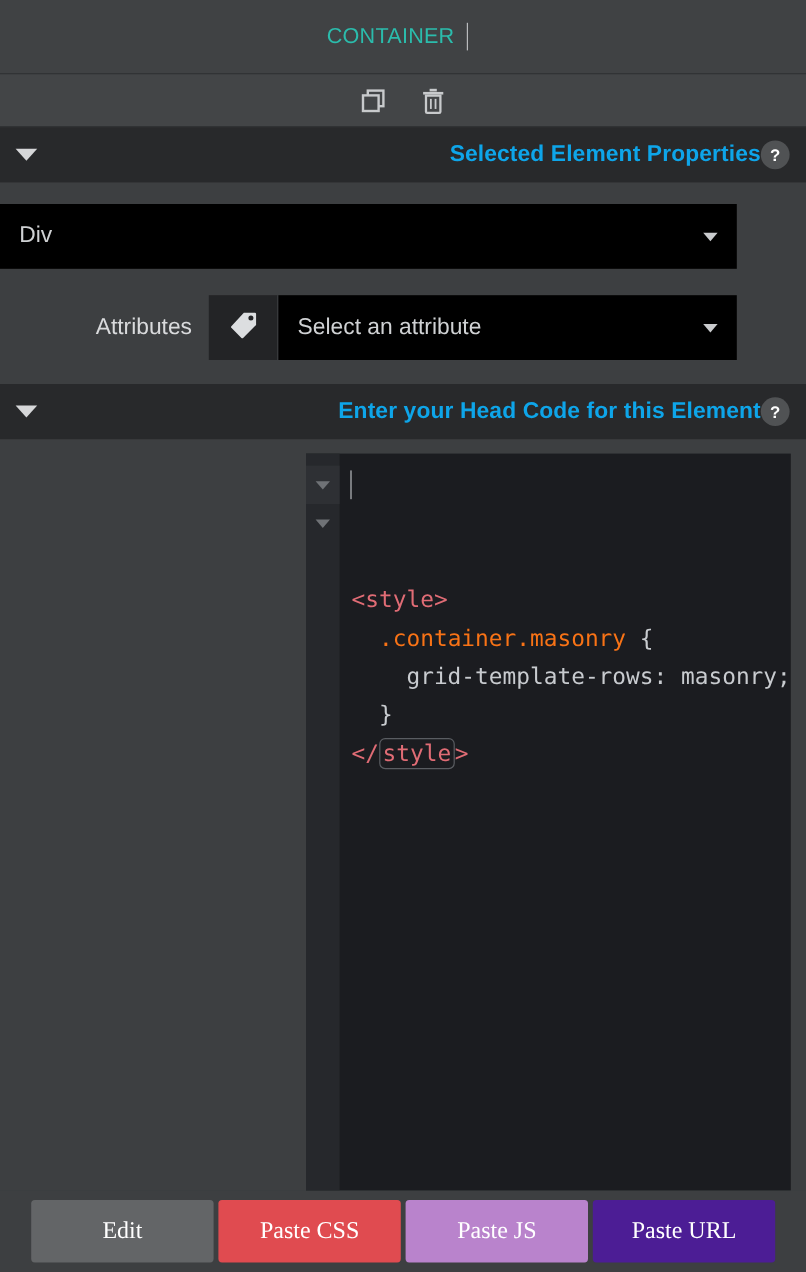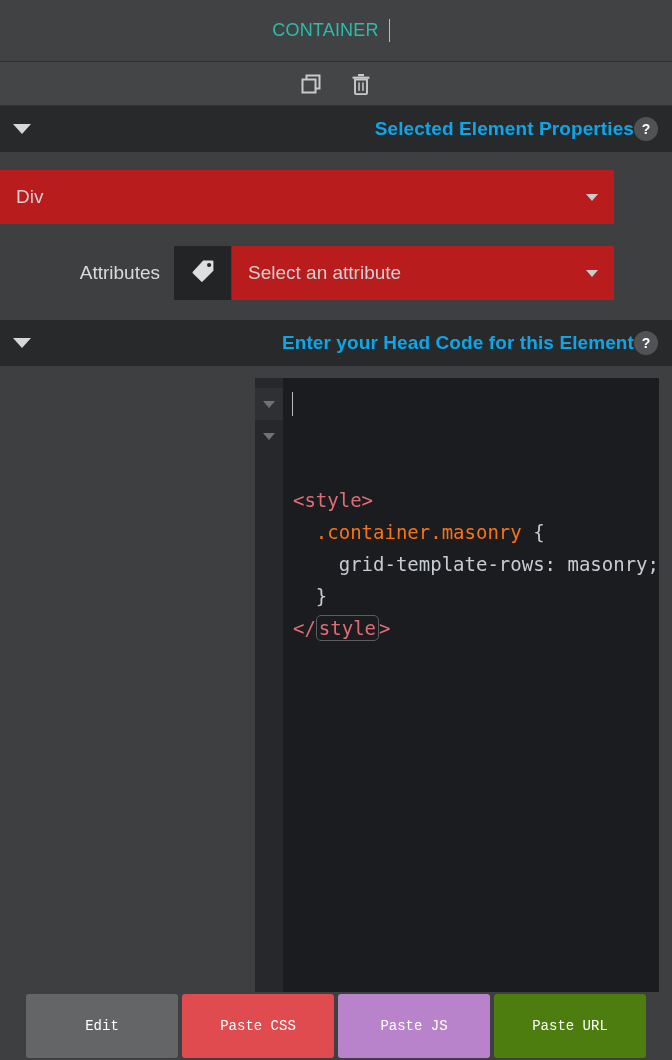--- a/index.html
+++ b/index.html
@@ -130,21 +130,21 @@
     width: 174px;
     text-align: right;
     padding-right: 14px;
     color: #d9dadc;
     font-size: 19px;
     flex: 0 0 174px;
   }
   .select {
     flex: 1 1 auto;
     height: 54px;
-    background: #b91c1c;
+    background: #000000;
     display: flex;
     align-items: center;
     padding: 0 12px 0 16px;
     color: #cfd1d3;
     font-size: 19px;
     cursor: pointer;
     position: relative;
   }
   .select .sel-value { flex: 1 1 auto; }
   .chevron {
@@ -239,35 +239,35 @@
     height: 68px;
     background: #3d3f41;
     display: flex;
     align-items: center;
     justify-content: center;
     gap: 4px;
     padding: 0 26px;
   }
   .btn {
     flex: 1 1 0;
-    height: 64px;
+    height: 52px;
     border: none;
     border-radius: 3px;
     color: #ffffff;
-    font-size: 14px;
-    font-family: Liberation Mono, monospace;
+    font-size: 20px;
+    font-family: Liberation Serif, serif;
     cursor: pointer;
     display: flex;
     align-items: center;
     justify-content: center;
   }
   .btn-edit { background: #636567; }
   .btn-css  { background: #e04b50; }
   .btn-js   { background: #b983cc; }
-  .btn-url  { background: #4d7c0f; }
+  .btn-url  { background: #4c1d95; }
 </style>
 </head>
 <body>
 
 <div id="app">
 
   <div class="titlebar">
     <div class="title-wrap">
       <span class="title-tag">CONTAINER</span>
       <span class="title-sep"></span>

